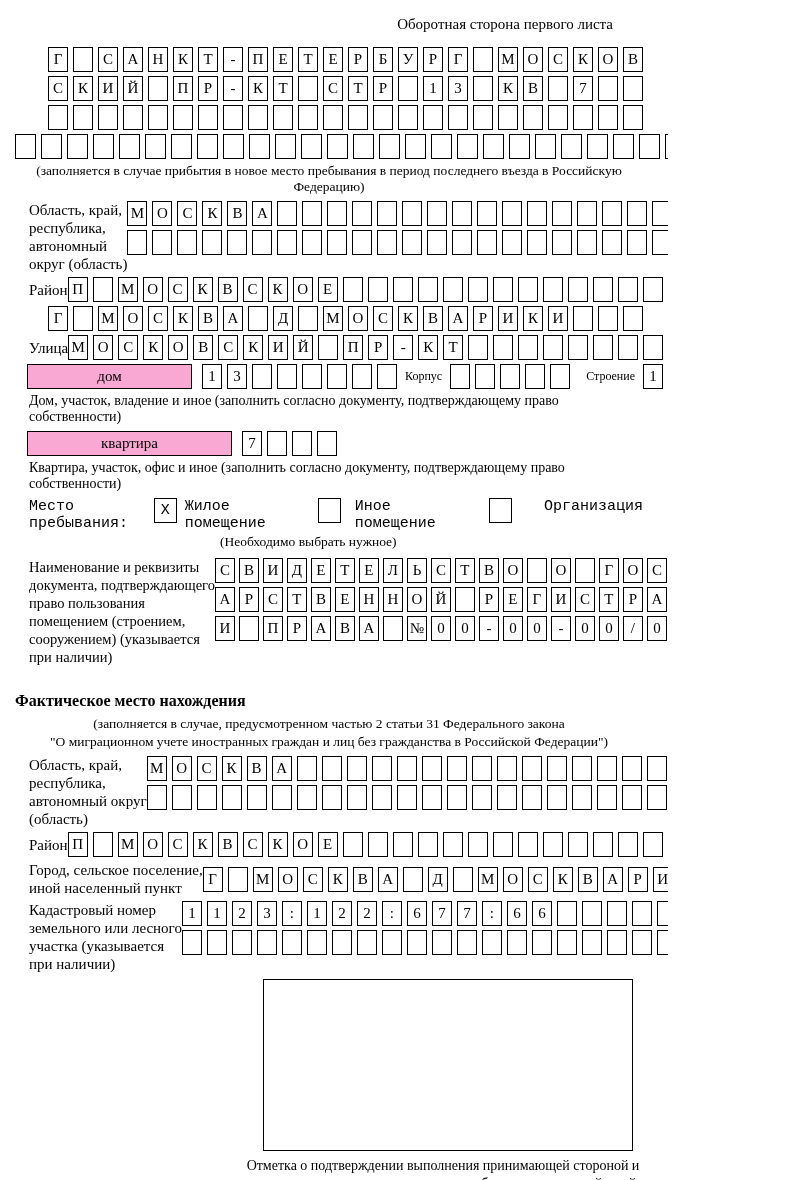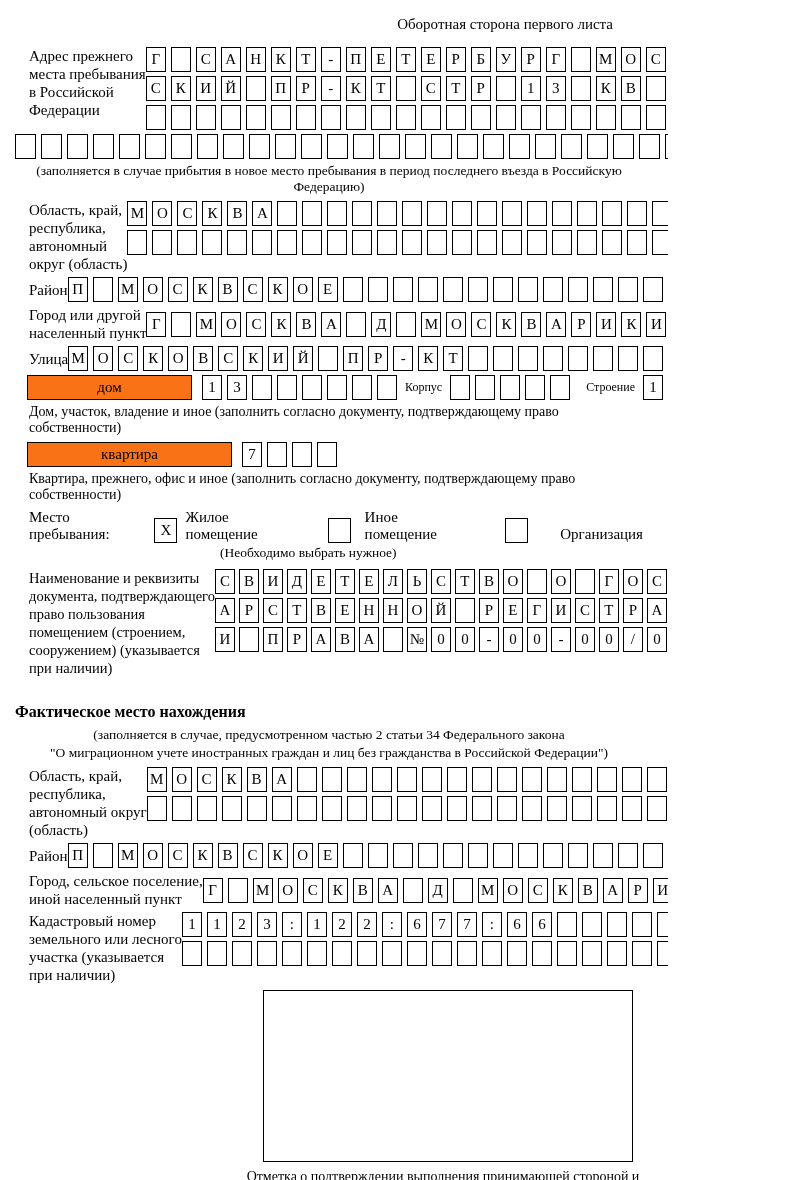--- a/index.html
+++ b/index.html
@@ -25,50 +25,46 @@
   }
   .g29 .cell { width: 21px; }
   .g21 { gap: 4px; } .g21 .cell { width: 20px; }
   .rows-col { display: flex; flex-direction: column; gap: 4px; margin-left: auto; }
   .caption { font-size: 13.5px; text-align: center; margin: 2px 0 6px 0; }
   .caption-left { font-size: 14px; margin: 1px 0 6px 14px; }
   .sec-title { font-size: 16px; font-weight: bold; text-align: center; margin: 6px 0 8px 0; }
   .sub-title { font-size: 16px; font-weight: bold; text-align: left; margin: 26px 0 6px 0; }
   .labelbox {
     border: 1.6px solid #000; height: 25px; display: flex; align-items: center;
-    justify-content: center; font-size: 15px; flex: 0 0 auto; background: #f97316;
+    justify-content: center; font-size: 15px; flex: 0 0 auto; background: #f9a8d4;
   }
   .house-row { display: flex; align-items: center; margin: 0 0 4px 12px; }
   .small-label { font-size: 12px; margin: 0 8px; }
   .cbox {
     width: 23px; height: 25px; border: 1.6px solid #000; display: inline-flex;
     align-items: center; justify-content: center; font-size: 15px; flex: 0 0 auto;
   }
-  .stay-row { display: flex; align-items: flex-end; font-size: 15px; margin: 1px 0 2px 14px; }
+  .stay-row { display: flex; align-items: flex-start; font-size: 15px; margin: 1px 0 2px 14px; font-family: Liberation Mono, monospace; }
   .stamp-box {
     width: 370px; height: 172px; border: 1.6px solid #000;
     margin: 6px 0 6px auto; margin-right: 10px;
   }
   .stamp-caption {
     width: 400px; margin-left: auto; margin-right: 0;
     font-size: 14px; line-height: 18px; text-align: center;
   }
 </style>
 </head>
 <body>
 
 <div class="page">
 
   <div class="header-note">Оборотная сторона первого листа</div>
 
   <div class="row">
-    <div class="label">Адрес прежнего
-места пребывания
-в Российской
-Федерации</div>
     <div class="rows-col">
       <div class="grid">
           <div class="cell">Г</div>
           <div class="cell"></div>
           <div class="cell">С</div>
           <div class="cell">А</div>
           <div class="cell">Н</div>
           <div class="cell">К</div>
           <div class="cell">Т</div>
           <div class="cell">-</div>
@@ -264,22 +260,20 @@
         <div class="cell"></div>
         <div class="cell"></div>
         <div class="cell"></div>
         <div class="cell"></div>
         <div class="cell"></div>
         <div class="cell"></div>
       </div>
   </div>
 
   <div class="row center">
-    <div class="label">Город или другой
-населенный пункт</div>
     <div class="grid">
         <div class="cell">Г</div>
         <div class="cell"></div>
         <div class="cell">М</div>
         <div class="cell">О</div>
         <div class="cell">С</div>
         <div class="cell">К</div>
         <div class="cell">В</div>
         <div class="cell">А</div>
         <div class="cell"></div>
@@ -363,21 +357,21 @@
 
   <div class="house-row">
     <div class="labelbox" style="width:205px">квартира</div>
     <div class="grid inline" style="margin-left:10px">
         <div class="cell">7</div>
         <div class="cell"></div>
         <div class="cell"></div>
         <div class="cell"></div>
       </div>
   </div>
-  <div class="caption-left">Квартира, прежнего, офис и иное (заполнить согласно документу, подтверждающему право собственности)</div>
+  <div class="caption-left">Квартира, участок, офис и иное (заполнить согласно документу, подтверждающему право собственности)</div>
 
   <div class="stay-row">
     <span>Место пребывания:</span>
     <span class="cbox" style="margin-left:8px">X</span>
     <span style="margin-left:8px">Жилое помещение</span>
     <span class="cbox" style="margin-left:30px"></span>
     <span style="margin-left:14px">Иное помещение</span>
     <span class="cbox" style="margin-left:38px"></span>
     <span style="margin-left:32px">Организация</span>
   </div>
@@ -457,21 +451,21 @@
           <div class="cell">0</div>
           <div class="cell">/</div>
           <div class="cell">0</div>
           <div class="cell">0</div>
           <div class="cell">0</div>
         </div>
     </div>
   </div>
 
   <div class="sub-title">Фактическое место нахождения</div>
-  <div class="caption" style="margin-bottom:0">(заполняется в случае, предусмотренном частью 2 статьи 34 Федерального закона</div>
+  <div class="caption" style="margin-bottom:0">(заполняется в случае, предусмотренном частью 2 статьи 31 Федерального закона</div>
   <div class="caption">"О миграционном учете иностранных граждан и лиц без гражданства в Российской Федерации")</div>
 
   <div class="row">
     <div class="label">Область, край,
 республика,
 автономный округ
 (область)</div>
     <div class="rows-col">
       <div class="grid">
           <div class="cell">М</div>

